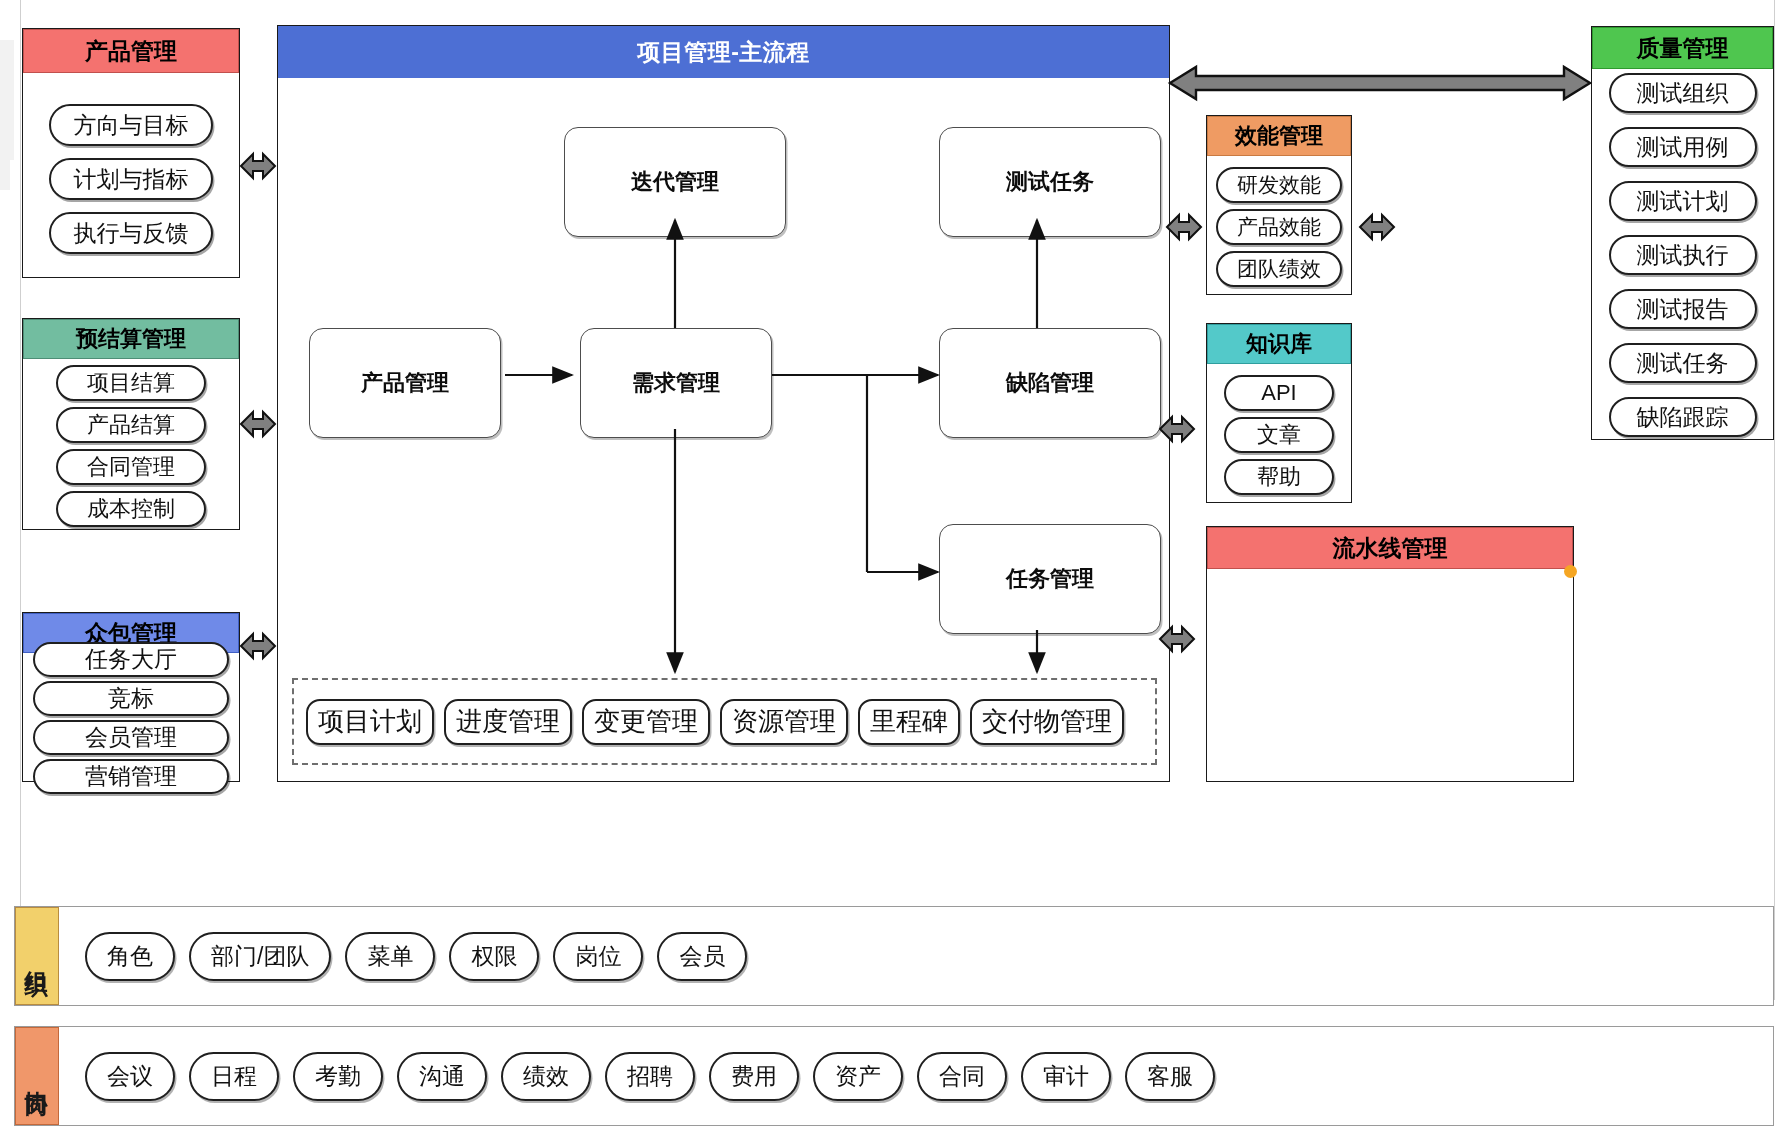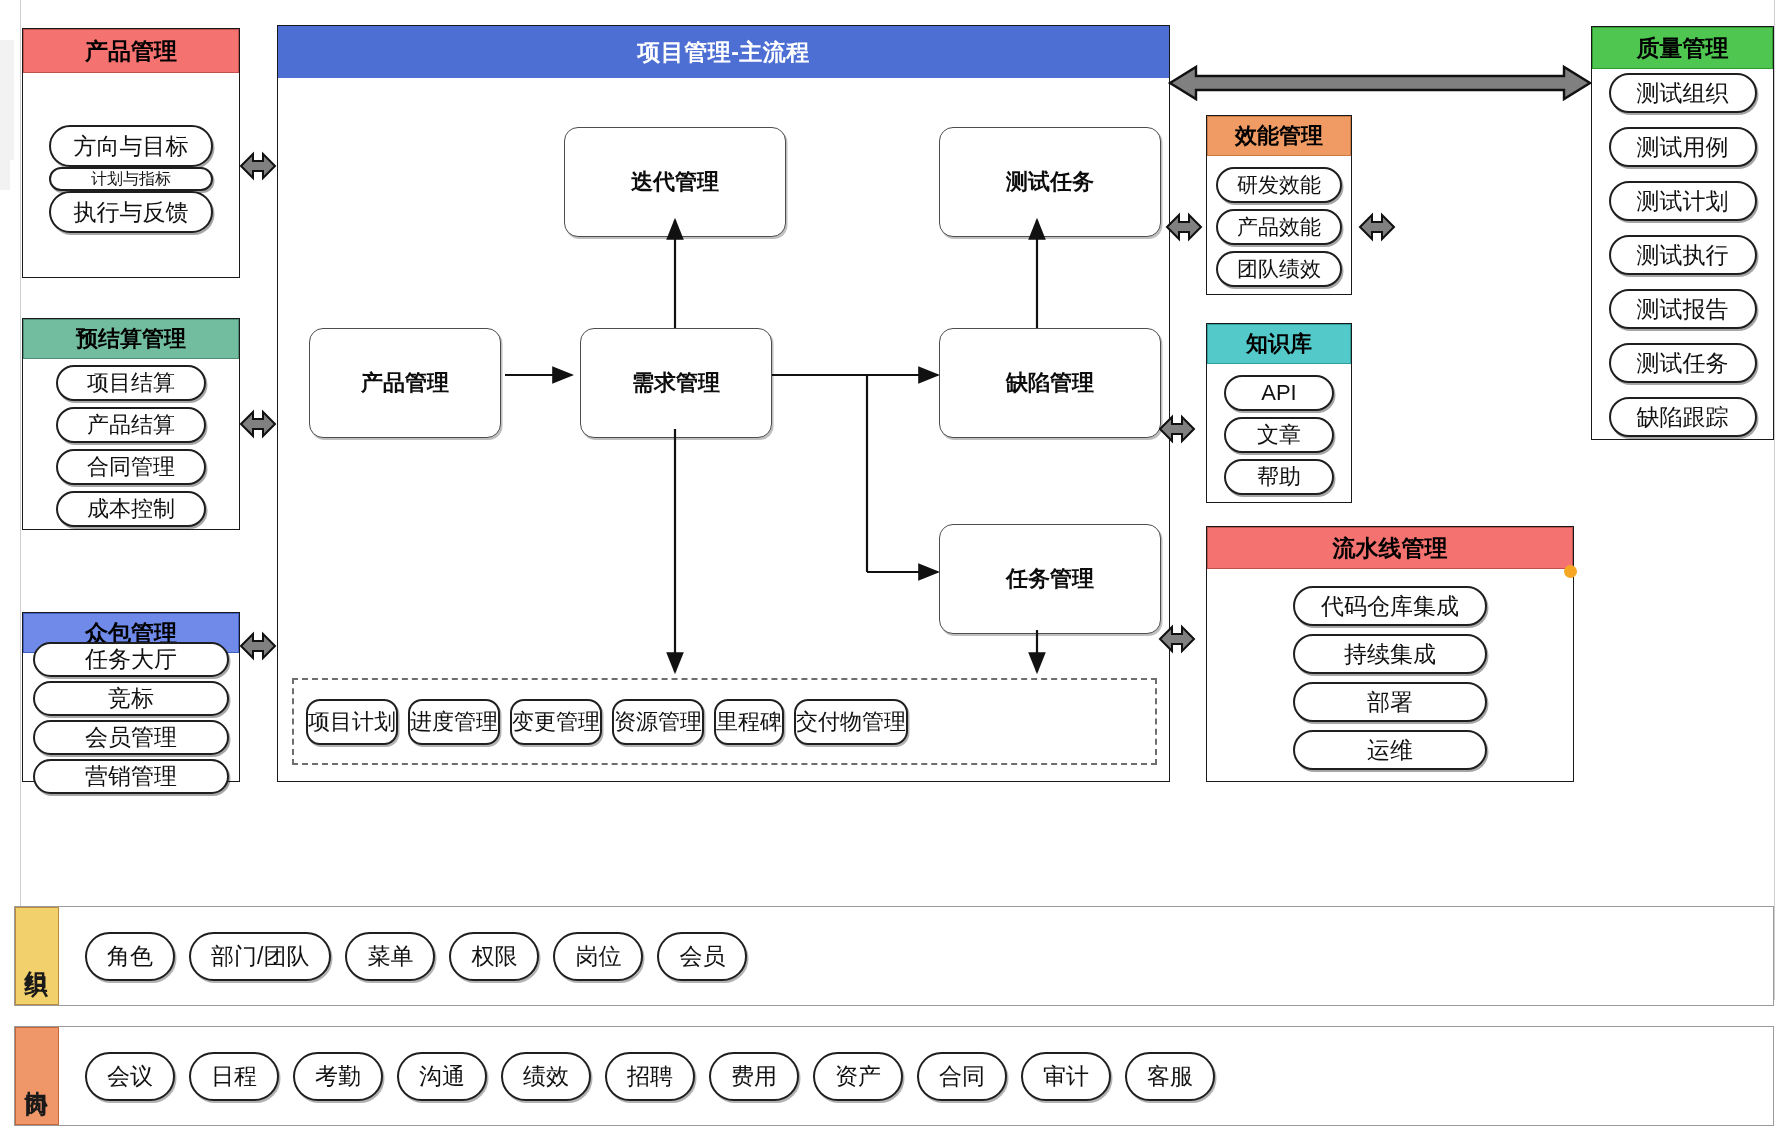--- a/index.html
+++ b/index.html
@@ -108,26 +108,26 @@
     position: absolute;
     box-sizing: border-box;
     border: 2px dashed #6e6e6e;
     background: #ffffff;
   }
   .sub-pill {
     box-sizing: border-box;
     border: 2px solid #1f1f1f;
     border-radius: 14px;
     background: #ffffff;
-    font-size: 22px;
+    font-size: 26px;
     color: #111111;
     display: flex;
     align-items: center;
     justify-content: center;
-    padding: 0 0;
+    padding: 0 10px;
     height: 46px;
     white-space: nowrap;
     box-shadow: 1.5px 2px 0 rgba(0,0,0,0.3);
   }
 
   
   .band {
     position: absolute;
     box-sizing: border-box;
     border: 1px solid #9a9a9a;
@@ -186,23 +186,23 @@
 
 <div id="canvas">
 
   <div class="guide-v" style="left:20px; top:0; height:940px;"></div>
   <div class="guide-block" style="left:0; top:40px; width:14px; height:120px;"></div>
   <div class="guide-block" style="left:0; top:160px; width:10px; height:30px;"></div>
   <div class="guide-v" style="left:1774px; top:0; height:1000px;"></div>
 
   <div class="panel" style="left:22px; top:28px; width:218px; height:250px;">
     <div class="panel-head" style="height:44px; background:#f4726f; font-size:23px; border:1px solid #c1504d;">产品管理</div>
-    <div class="panel-body" style="height:204px; padding-top:8px;">
+    <div class="panel-body" style="height:204px; gap:12px; padding-top:8px;">
       <div class="pill" style="width:164px; height:42px; font-size:23px;">方向与目标</div>
-      <div class="pill" style="width:164px; height:24px; font-size:16px;text-align:right;">计划与指标</div>
+      <div class="pill" style="width:164px; height:42px; font-size:23px;text-align:right;">计划与指标</div>
       <div class="pill" style="width:164px; height:42px; font-size:23px;">执行与反馈</div>
     </div>
   </div>
 
   <div class="panel" style="left:22px; top:318px; width:218px; height:212px;">
     <div class="panel-head" style="height:40px; background:#72bda0; font-size:22px; border:1px solid #4e8e76;">预结算管理</div>
     <div class="panel-body" style="height:170px; gap:6px; padding-top:4px;">
       <div class="pill" style="width:150px; height:36px; font-size:22px;">项目结算</div>
       <div class="pill" style="width:150px; height:36px; font-size:22px;">产品结算</div>
       <div class="pill" style="width:150px; height:36px; font-size:22px;">合同管理</div>
@@ -255,26 +255,20 @@
     <div class="panel-head" style="height:40px; background:#53c9c9; font-size:22px; border:1px solid #2f9e9e;">知识库</div>
     <div class="panel-body" style="height:138px; gap:6px; padding-top:4px;">
       <div class="pill" style="width:110px; height:36px; font-size:22px;">API</div>
       <div class="pill" style="width:110px; height:36px; font-size:22px;">文章</div>
       <div class="pill" style="width:110px; height:36px; font-size:22px;">帮助</div>
     </div>
   </div>
 
   <div class="panel" style="left:1206px; top:526px; width:368px; height:256px;">
     <div class="panel-head" style="height:42px; background:#f4726f; font-size:23px; border:1px solid #c1504d;">流水线管理</div>
-    <div class="panel-body" style="height:212px; gap:8px; padding-top:6px;">
-      <div class="pill" style="width:194px; height:40px; font-size:23px;">代码仓库集成</div>
-      <div class="pill" style="width:194px; height:40px; font-size:23px;">持续集成</div>
-      <div class="pill" style="width:194px; height:40px; font-size:23px;">部署</div>
-      <div class="pill" style="width:194px; height:40px; font-size:23px;">运维</div>
-    </div>
     <div class="orange-dot" style="right:-4px; top:38px;"></div>
   </div>
 
   <div class="panel" style="left:1591px; top:26px; width:183px; height:414px;">
     <div class="panel-head" style="height:42px; background:#4fc64f; font-size:23px; border:1px solid #2e9b2e;">质量管理</div>
     <div class="panel-body" style="height:372px; gap:14px; ">
       <div class="pill" style="width:148px; height:40px; font-size:23px;">测试组织</div>
       <div class="pill" style="width:148px; height:40px; font-size:23px;">测试用例</div>
       <div class="pill" style="width:148px; height:40px; font-size:23px;">测试计划</div>
       <div class="pill" style="width:148px; height:40px; font-size:23px;">测试执行</div>

